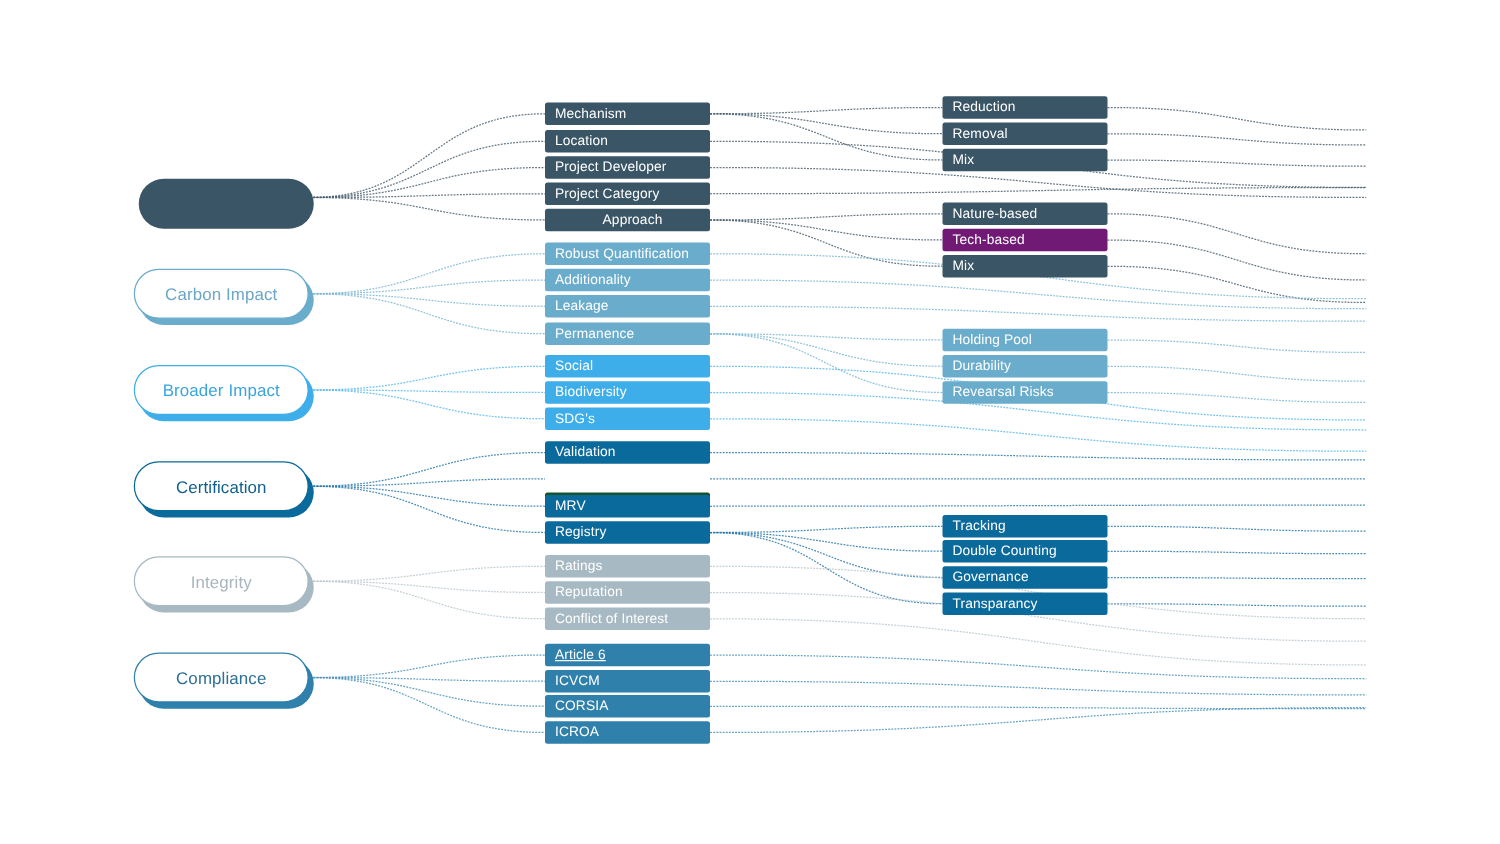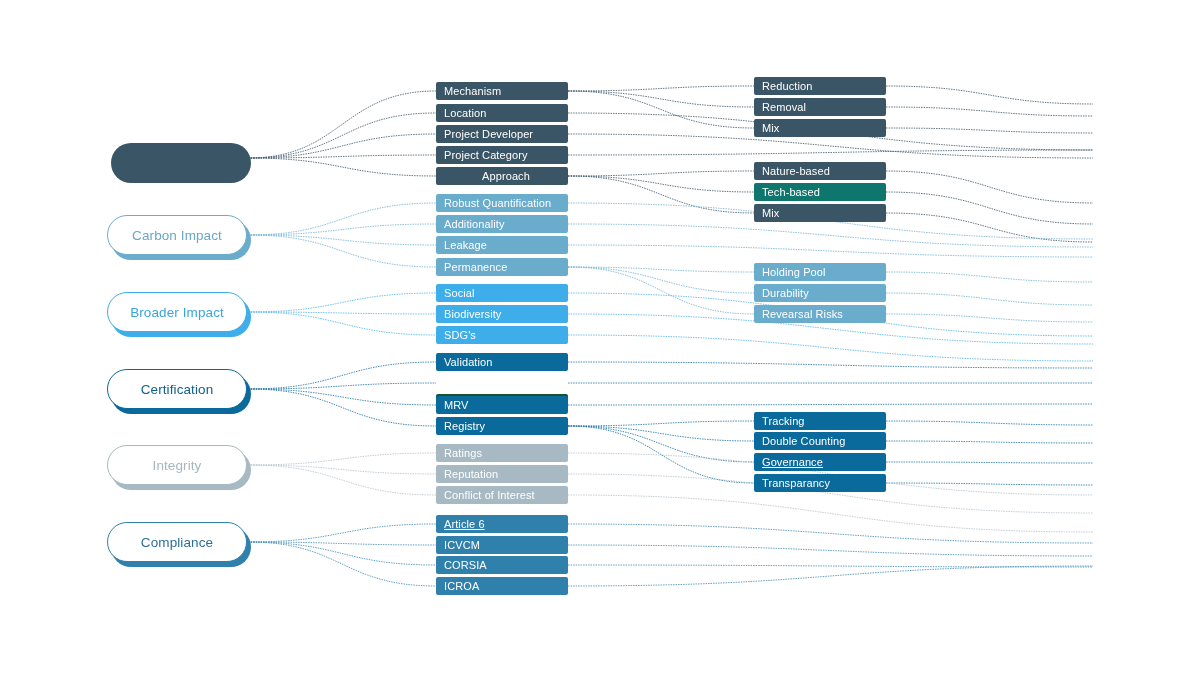--- a/index.html
+++ b/index.html
@@ -103,21 +103,21 @@
 <div class="root-shadow" style="top: 143px; background: rgb(58, 85, 101);"></div>
     <div class="node l1" style="top: 82px; background: rgb(58, 85, 101);">Mechanism</div>
     <div class="node l2" style="top: 77px; background: rgb(58, 85, 101);">Reduction</div>
     <div class="node l2" style="top: 98px; background: rgb(58, 85, 101);">Removal</div>
     <div class="node l2" style="top: 119px; background: rgb(58, 85, 101);">Mix</div>
     <div class="node l1" style="top: 104px; background: rgb(58, 85, 101);">Location</div>
     <div class="node l1" style="top: 125px; background: rgb(58, 85, 101);">Project Developer</div>
     <div class="node l1" style="top: 146px; background: rgb(58, 85, 101);">Project Category</div>
     <div class="node l1" style="top: 167px; background: rgb(58, 85, 101); text-align: center;">Approach</div>
     <div class="node l2" style="top: 162px; background: rgb(58, 85, 101);">Nature-based</div>
-    <div class="node l2" style="top: 183px; background: #0f766e;">Tech-based</div>
+    <div class="node l2" style="top: 183px; background: #701a75;">Tech-based</div>
     <div class="node l2" style="top: 204px; background: rgb(58, 85, 101);">Mix</div>
     <div class="root-shadow" style="top: 220px; background: rgb(106, 172, 204);"></div>
     <div class="root" style="top: 215px; border-color: rgb(106, 172, 204); color: rgb(106, 166, 198);">
       <span>Carbon Impact</span>
     </div>
     <div class="node l1" style="top: 194px; background: rgb(106, 172, 204);">Robust Quantification</div>
     <div class="node l1" style="top: 215px; background: rgb(106, 172, 204);">Additionality</div>
     <div class="node l1" style="top: 236px; background: rgb(106, 172, 204);">Leakage</div>
     <div class="node l1" style="top: 258px; background: rgb(106, 172, 204);">Permanence</div>
     <div class="node l2" style="top: 263px; background: rgb(106, 172, 204);">Holding Pool</div>
@@ -133,21 +133,21 @@
     <div class="root-shadow" style="top: 374px; background: rgb(10, 106, 156);"></div>
     <div class="root" style="top: 369px; border-color: rgb(10, 106, 156); color: rgb(16, 96, 142);">
       <span>Certification</span>
     </div>
     <div class="node l1" style="top: 353px; background: rgb(10, 106, 156);">Validation</div>
     <div class="node l1" style="top: 394px; background: #14532d;">Verification</div>
     <div class="node l1" style="top: 396px; background: rgb(10, 106, 156);">MRV</div>
     <div class="node l1" style="top: 417px; background: rgb(10, 106, 156);">Registry</div>
     <div class="node l2" style="top: 412px; background: rgb(10, 106, 156);">Tracking</div>
     <div class="node l2" style="top: 432px; background: rgb(10, 106, 156);">Double Counting</div>
-    <div class="node l2" style="top: 453px; background: rgb(10, 106, 156); text-decoration: underline;">Governance</div>
+    <div class="node l2" style="top: 453px; background: rgb(10, 106, 156);">Governance</div>
     <div class="node l2" style="top: 474px; background: rgb(10, 106, 156);">Transparancy</div>
     <div class="root-shadow" style="top: 450px; background: rgb(167, 185, 194);"></div>
     <div class="root" style="top: 445px; border-color: rgb(167, 185, 194); color: rgb(168, 182, 190);">
       <span>Integrity</span>
     </div>
     <div class="node l1" style="top: 444px; background: rgb(167, 185, 194);">Ratings</div>
     <div class="node l1" style="top: 465px; background: rgb(167, 185, 194);">Reputation</div>
     <div class="node l1" style="top: 486px; background: rgb(167, 185, 194);">Conflict of Interest</div>
     <div class="root-shadow" style="top: 527px; background: rgb(47, 128, 171);"></div>
     <div class="root" style="top: 522px; border-color: rgb(47, 128, 171); color: rgb(44, 111, 150);">

